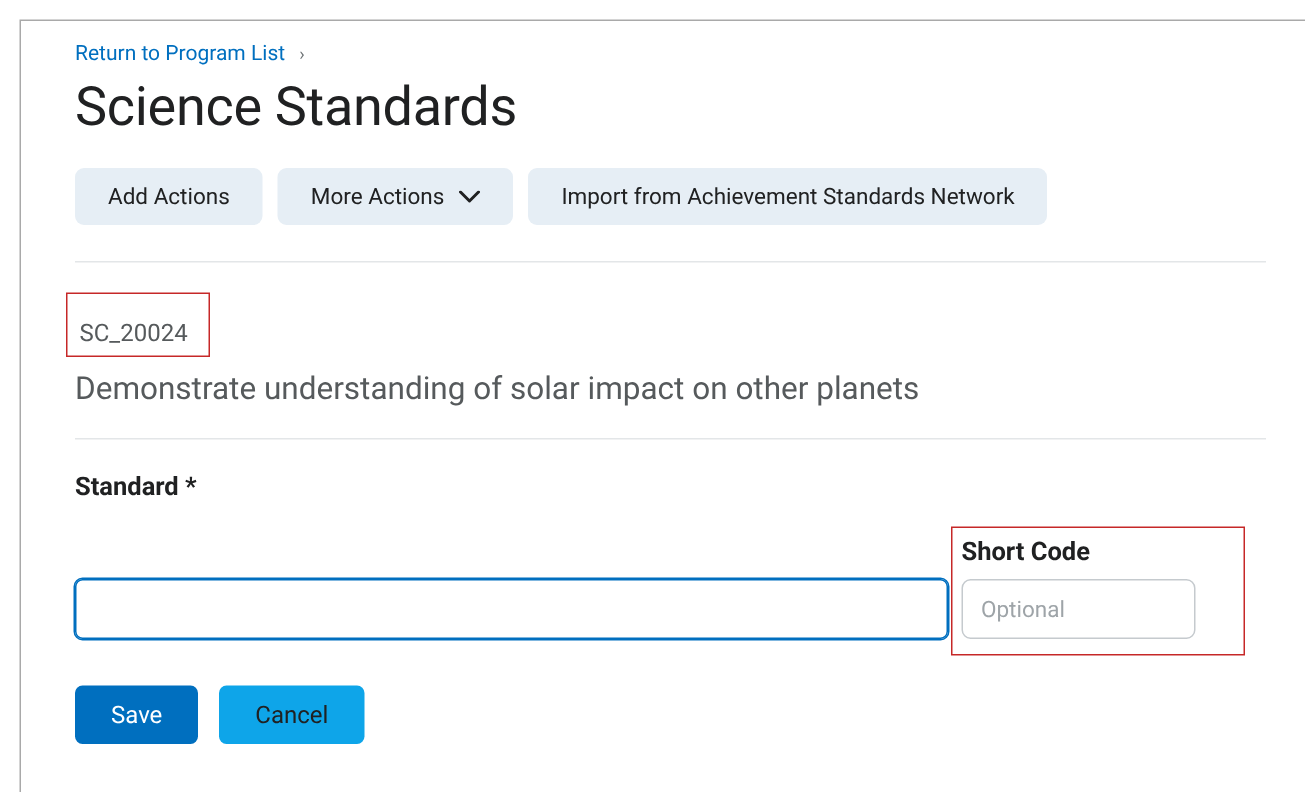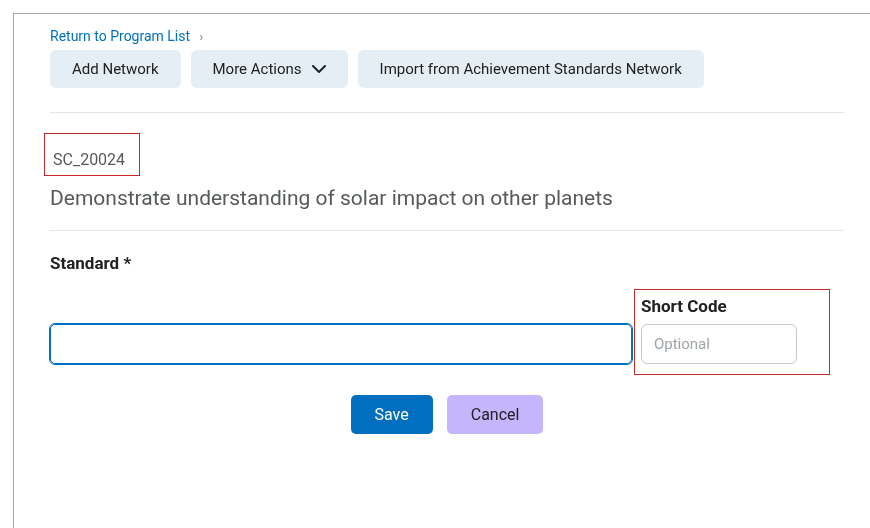--- a/index.html
+++ b/index.html
@@ -119,57 +119,57 @@
       font-size: 15px;
       font-family: inherit;
     }
     .input-shortcode::placeholder {
       color: #9ea4a8;
     }
     .button-row {
       margin-top: 20px;
       display: flex;
       gap: 14px;
-      justify-content: center;
     }
     .btn-primary {
       background: #006fbf;
       color: #fff;
       border: none;
       font-size: 16px;
       font-weight: 400;
       padding: 10px 24px;
       border-radius: 5px;
       cursor: pointer;
       font-family: inherit;
     }
     .btn-cancel {
-      background: #c4b5fd;
+      background: #0ea5e9;
       color: #202122;
       border: none;
       font-size: 16px;
       padding: 10px 24px;
       border-radius: 5px;
       cursor: pointer;
       font-family: inherit;
     }
   </style>
 </head>
 <body>
 
 <div class="frame">
 
   <div class="breadcrumb">
     <a href="#">Return to Program List</a>
     <span class="chev">›</span>
   </div>
 
+  <h1 class="page-title">Science Standards</h1>
 
   <div class="action-bar">
-    <button class="btn-subtle">Add Network</button>
+    <button class="btn-subtle">Add Actions</button>
     <button class="btn-subtle">
       <span>More Actions</span>
       <span class="chev-down">
         <svg width="14" height="9" viewBox="0 0 14 9">
             <path d="M1 1 L7 7 L13 1" stroke="#202122" stroke-width="2" fill="none" stroke-linecap="round" stroke-linejoin="round"></path>
           </svg>
       </span>
     </button>
     <button class="btn-subtle">Import from Achievement Standards Network</button>
   </div>

